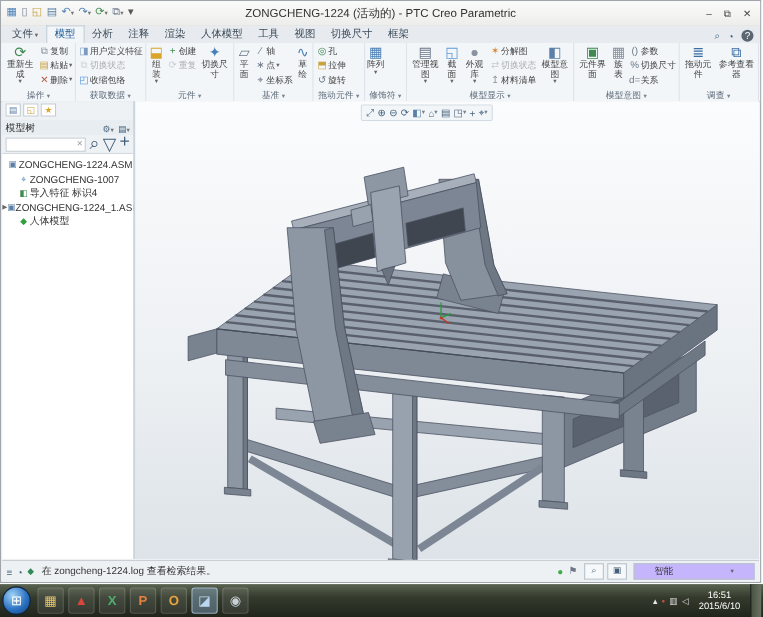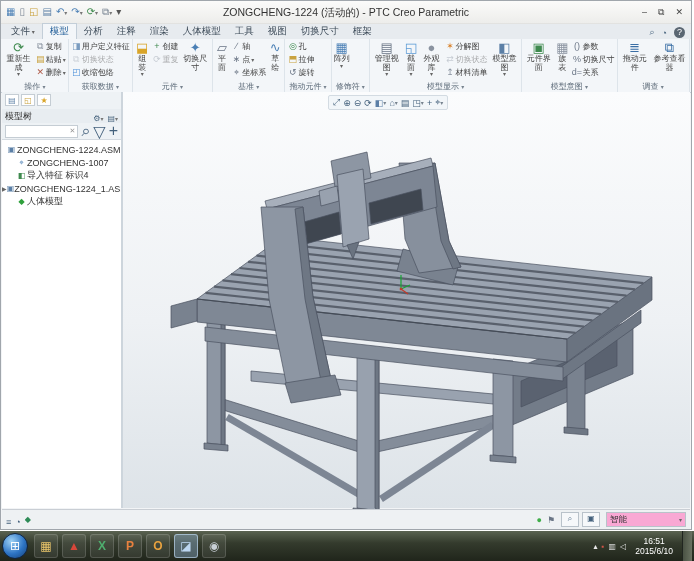--- a/index.html
+++ b/index.html
@@ -57,21 +57,21 @@
   .gtoolbar{position:absolute;left:205px;top:3px;display:flex;gap:3px;align-items:center;background:#f2f6f9;border:1px solid #d3dbe2;border-radius:2px;padding:1px 4px;}
   .gtoolbar .gbtn{display:flex;align-items:center;font-size:9px;color:#44617c;cursor:default;}
   .gtoolbar .darr{font-size:6px;color:#77838f;}
   .gsvg{position:absolute;left:0;top:0;}
   
   .statusbar{position:absolute;left:1px;right:1px;bottom:0;height:20px;background:#eef1f3;border-top:1px solid #c9ced4;display:flex;align-items:center;padding:0 4px;box-sizing:border-box;}
   .statusbar .ico{font-size:9px;color:#44617c;margin-right:4px;}
   .status-msg{font-size:9px;color:#333;display:flex;align-items:center;gap:3px;flex:1;white-space:nowrap;overflow:hidden;}
   .status-right{display:flex;align-items:center;gap:6px;}
   .sbtn{border:1px solid #b9c2ca;background:#f6f8fa;font-size:8px;color:#44617c;width:16px;height:13px;text-align:center;line-height:12px;}
-  .filter-dd{width:72px;height:13px;background:#f9a8d4;border:1px solid #b9c2ca;font-size:8.5px;color:#333;display:flex;align-items:center;padding:0 3px;justify-content:space-between;}
+  .filter-dd{width:72px;height:13px;background:#c4b5fd;border:1px solid #b9c2ca;font-size:8.5px;color:#333;display:flex;align-items:center;padding:0 18px;justify-content:space-between;}
   .filter-dd .darr{font-size:6px;color:#666;}
   
   .taskbar{position:absolute;left:0;bottom:0;width:694px;height:30px;background:linear-gradient(180deg,#5a6351 0%,#343b2d 40%,#20251b 100%);display:flex;align-items:center;padding-left:2px;box-sizing:border-box;}
   .start-orb{width:26px;height:26px;border-radius:50%;background:radial-gradient(circle at 35% 30%,#9fd2f5,#2d74c4 55%,#153f74);border:1px solid #10243f;display:flex;align-items:center;justify-content:center;color:#fff;font-size:12px;margin-right:4px;box-sizing:border-box;}
   .task-item{width:24px;height:24px;border-radius:3px;margin:0 2px;background:rgba(255,255,255,.08);border:1px solid rgba(255,255,255,.15);display:flex;align-items:center;justify-content:center;font-size:12px;font-weight:bold;box-sizing:border-box;}
   .task-item.active{background:rgba(160,200,240,.35);border-color:rgba(200,225,250,.6);}
   .tray{margin-left:auto;display:flex;align-items:center;gap:4px;padding-right:2px;}
   .tray .ico{font-size:8px;color:#e8e8e8;}
   .clock{color:#fff;font-size:8.5px;text-align:center;line-height:10px;padding:0 5px;}
   .show-desktop{width:9px;height:30px;background:linear-gradient(90deg,#4a5244,#6a7262);border-left:1px solid #202520;}
@@ -643,20 +643,21 @@
             <span class="darr">▾</span>
           </span>
         </div>
     </div>
   </div>
 
   <div class="statusbar">
     <span><span class="ico" style="color: rgb(68, 97, 124);">≡</span><span class="ico" style="color: rgb(68, 97, 124);">◔</span></span>
     <div class="status-msg">
       <span class="ico" style="color:#2e8b57;font-size:8px;">◆</span>
+      <span>在 zongcheng-1224.log 查看检索结果。</span>
     </div>
     <div class="status-right">
       <span style="display:flex;gap:5px;align-items:center;">
           <span class="ico" style="margin: 0px; color: rgb(63, 174, 73);">●</span>
           <span class="ico" style="margin: 0px; color: rgb(107, 118, 134);">⚑</span>
         </span>
       <span style="display:flex;gap:3px;">
           <span class="sbtn" style="color: rgb(68, 97, 124);">⌕</span>
           <span class="sbtn" style="color: rgb(68, 97, 124);">▣</span>
         </span>

